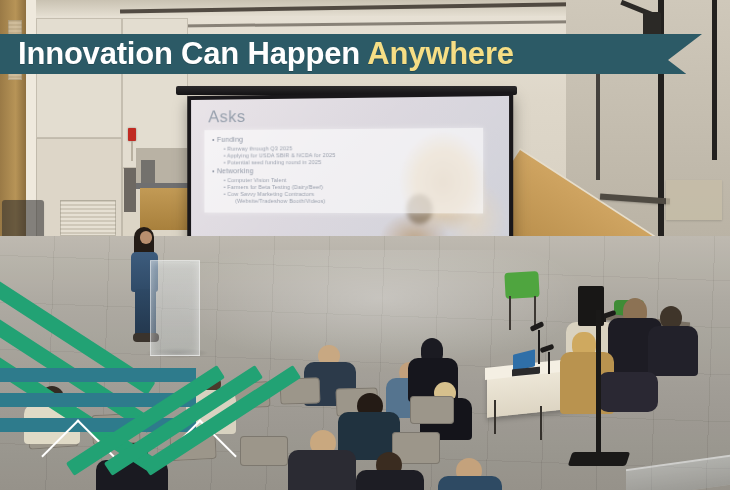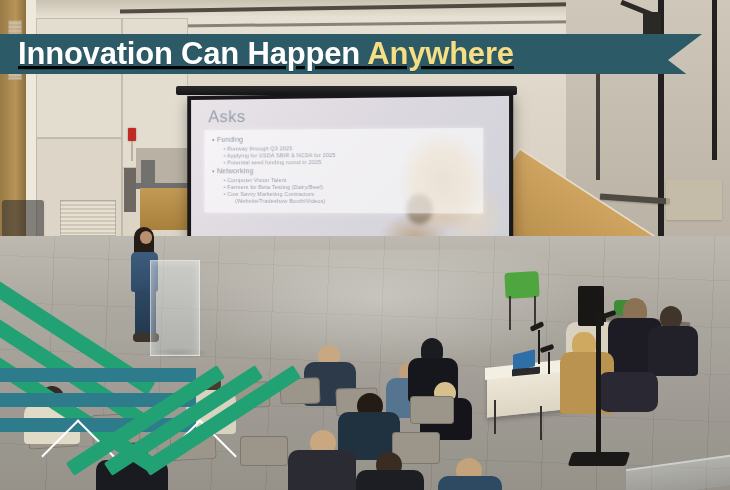--- a/index.html
+++ b/index.html
@@ -279,21 +279,21 @@
     position:absolute;background:#9c968a;border-radius:4px;
     box-shadow:inset 0 0 0 1px rgba(80,76,70,.4);
   }
   .chair-frame{position:absolute;background:#3d3833;width:2px;}
 
   
   .banner{
     position:absolute;left:0;top:34px;width:702px;height:40px;
     background:#2c5a66;
     clip-path:polygon(0 0, 702px 0, 668px 26px, 702px 52px, 0 52px);
-    display:flex;align-items:center;text-decoration:underline;
+    display:flex;align-items:center;
   }
   .banner-text{
     font-family:"Liberation Sans",sans-serif;
     font-weight:bold;font-size:31px;letter-spacing:-0.2px;
     color:#ffffff;margin-left:18px;white-space:nowrap;
     text-shadow:0 1px 0 rgba(0,0,0,.18);
   }
   .banner-accent{color:#f6de85;}
 
   .deco-layer{position:absolute;inset:0;pointer-events:none;}

